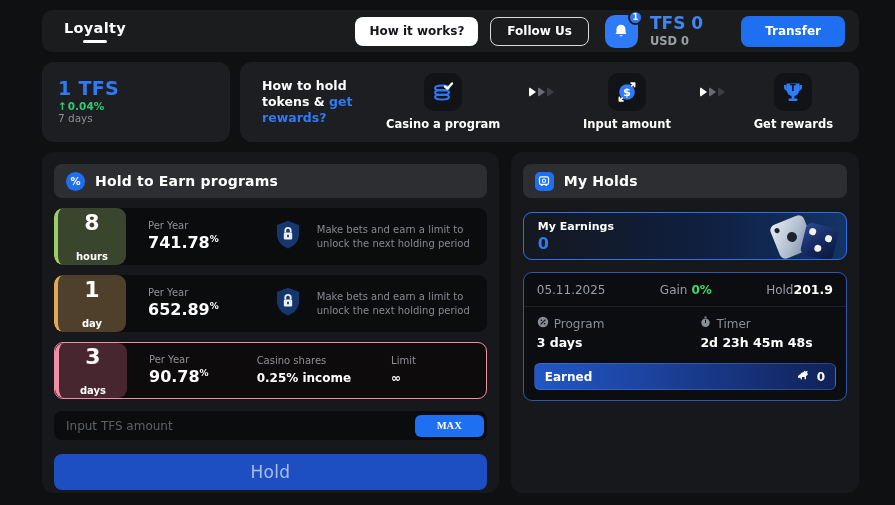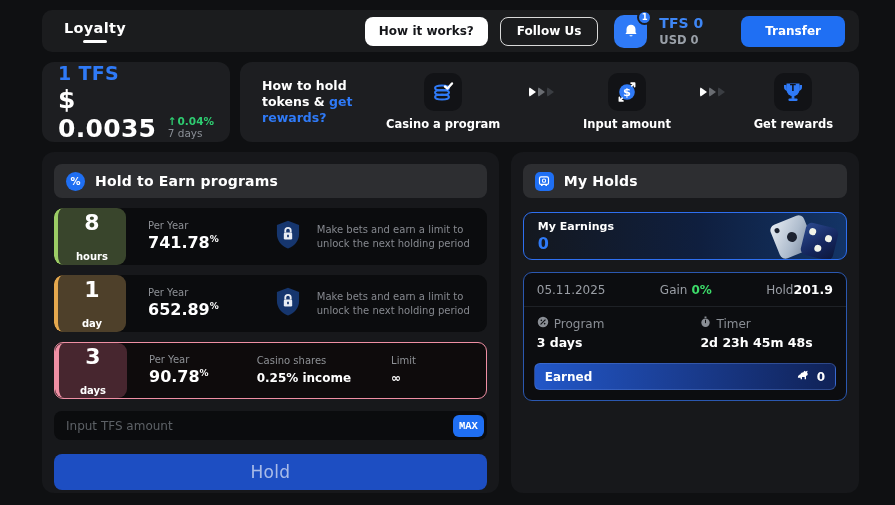--- a/index.html
+++ b/index.html
@@ -36,21 +36,21 @@
   .bell-bg {
     width:33px; height:33px; background:#2f7af7; border-radius:10px;
     display:flex; align-items:center; justify-content:center;
   }
   .bell-badge {
     position:absolute; top:-5px; right:-5px; width:15px; height:15px;
     background:#2f7af7; border:2px solid #1b1c1e; border-radius:50%;
     font-size:8.5px; font-weight:bold; display:flex; align-items:center; justify-content:center;
   }
   .balances { display:flex; flex-direction:column; line-height:1.25; margin-right:26px; }
-  .bal-tfs { color:#3e86f5; font-size:14px; font-weight:bold; }
+  .bal-tfs { color:#3e86f5; font-size:17px; font-weight:bold; }
   .bal-usd { color:#9aa0a8; font-size:11.5px; font-weight:bold; }
   .btn-transfer {
     background:#1f6ff3; color:#fff; border:none; border-radius:8px;
     height:31px; padding:0 24px; font-size:12px; font-weight:bold; cursor:pointer;
     font-family:inherit;
   }
 
   
   .stats-row { display:flex; gap:10px; margin-top:10px; height:80px;border-radius:9px; }
   .price-card {
@@ -132,22 +132,22 @@
     margin-top:12px; height:29px; background:#0b0c0e; border-radius:8px;
     display:flex; align-items:center; padding:2px 3px 2px 0;
   }
   .tfs-input {
     flex:1; background:transparent; border:none; outline:none; color:#e8e8e8;
     font-size:12px; padding:0 12px; font-family:inherit;
   }
   .tfs-input::placeholder { color:#5d6166; }
   .btn-max {
     background:#1f6ff3; color:#fff; border:none; border-radius:6px;
-    height:22px; padding:0 6px; font-size:10.5px; font-weight:bold; cursor:pointer;
-    font-family:Liberation Mono, monospace;
+    height:22px; padding:0 22px; font-size:10.5px; font-weight:bold; cursor:pointer;
+    font-family:Liberation Serif, serif;
   }
   .btn-hold {
     margin-top:14px; width:100%; height:36px; background:#1d4ec2; border:none;
     border-radius:8px; color:rgba(255,255,255,.62); font-size:17px; letter-spacing:.3px;
     cursor:pointer; font-family:inherit;
   }
 
   
   .earnings-card {
     position:relative; margin-top:14px; height:48px; border:1px solid #2e6ff0;
@@ -226,21 +226,20 @@
         <span class="bal-usd">USD 0</span>
       </div>
       <button class="btn-transfer">Transfer</button>
     </div>
   </div>
 
   <div class="stats-row">
     <div class="price-card">
       <div class="price-token">1 TFS</div>
       <div class="price-line">
-        <span class="price-value">$ 0.0035</span>
         <span class="price-side">
           <span class="price-change up-arrow">0.04%</span>
           <span class="price-period">7 days</span>
         </span>
       </div>
     </div>
 
     <div class="onboard-card">
       <div class="onboard-title">
         <span>How to hold tokens &amp; </span><span class="blue">get rewards?</span>

